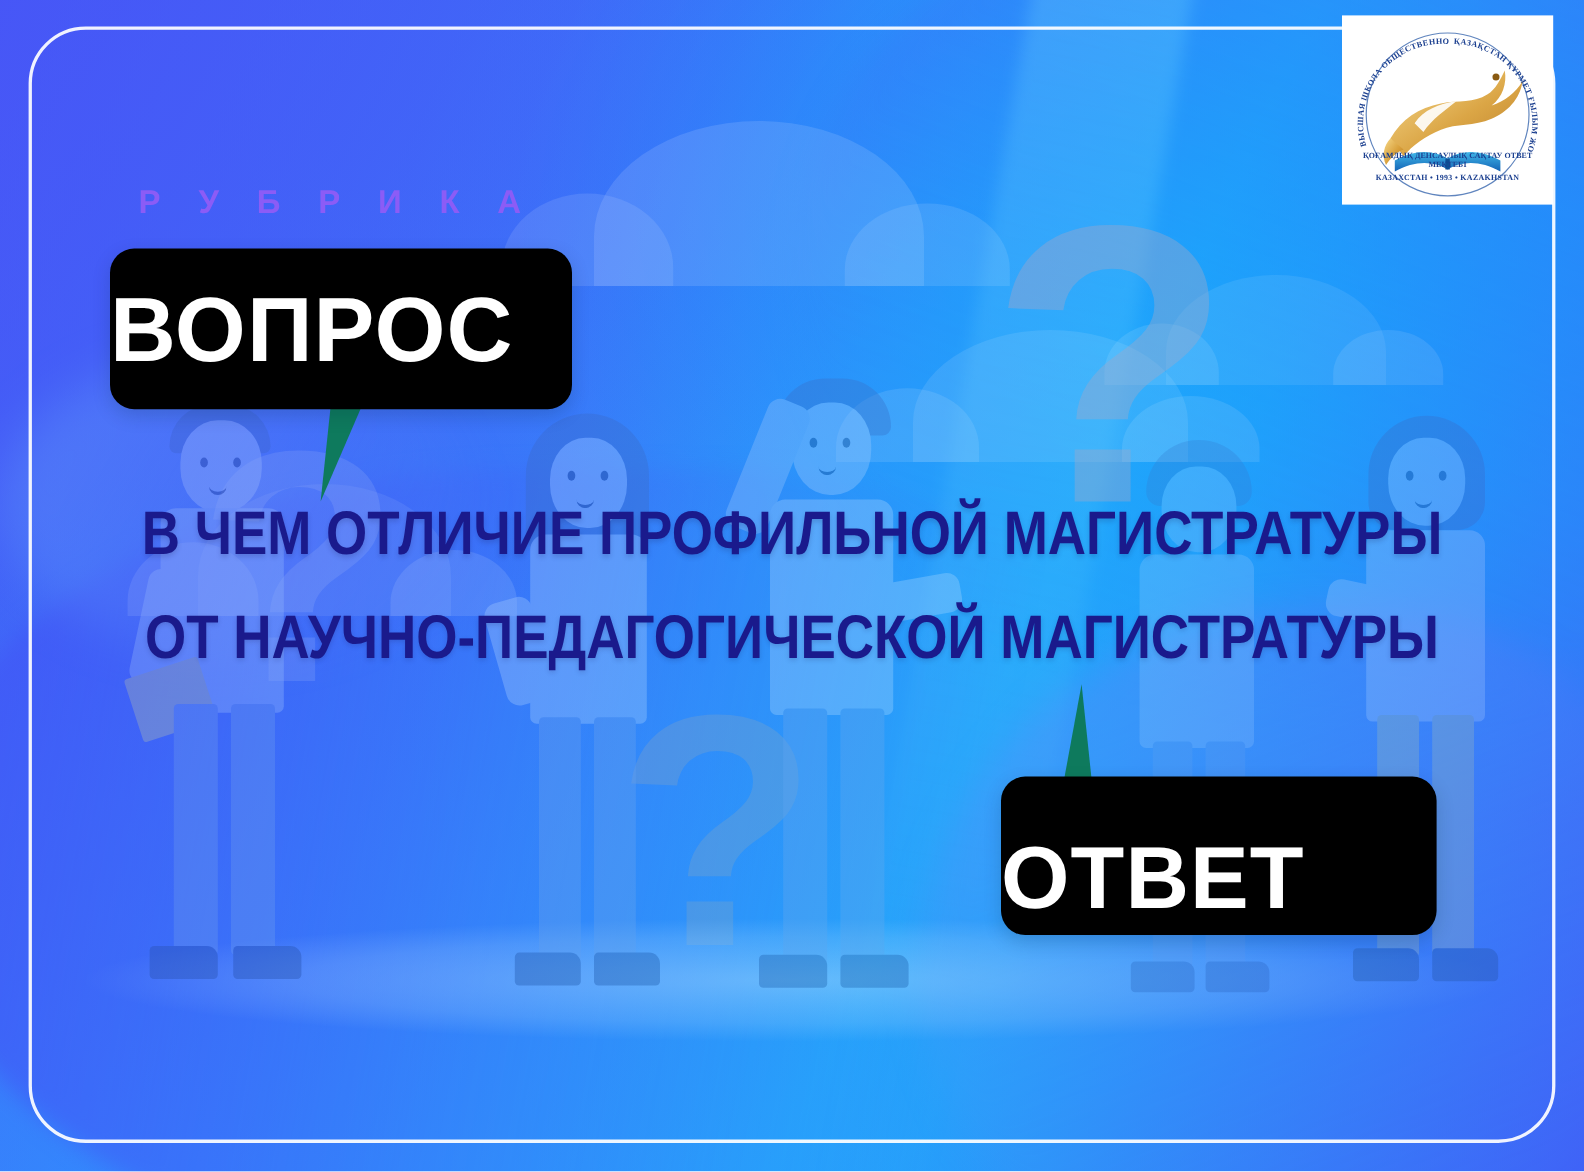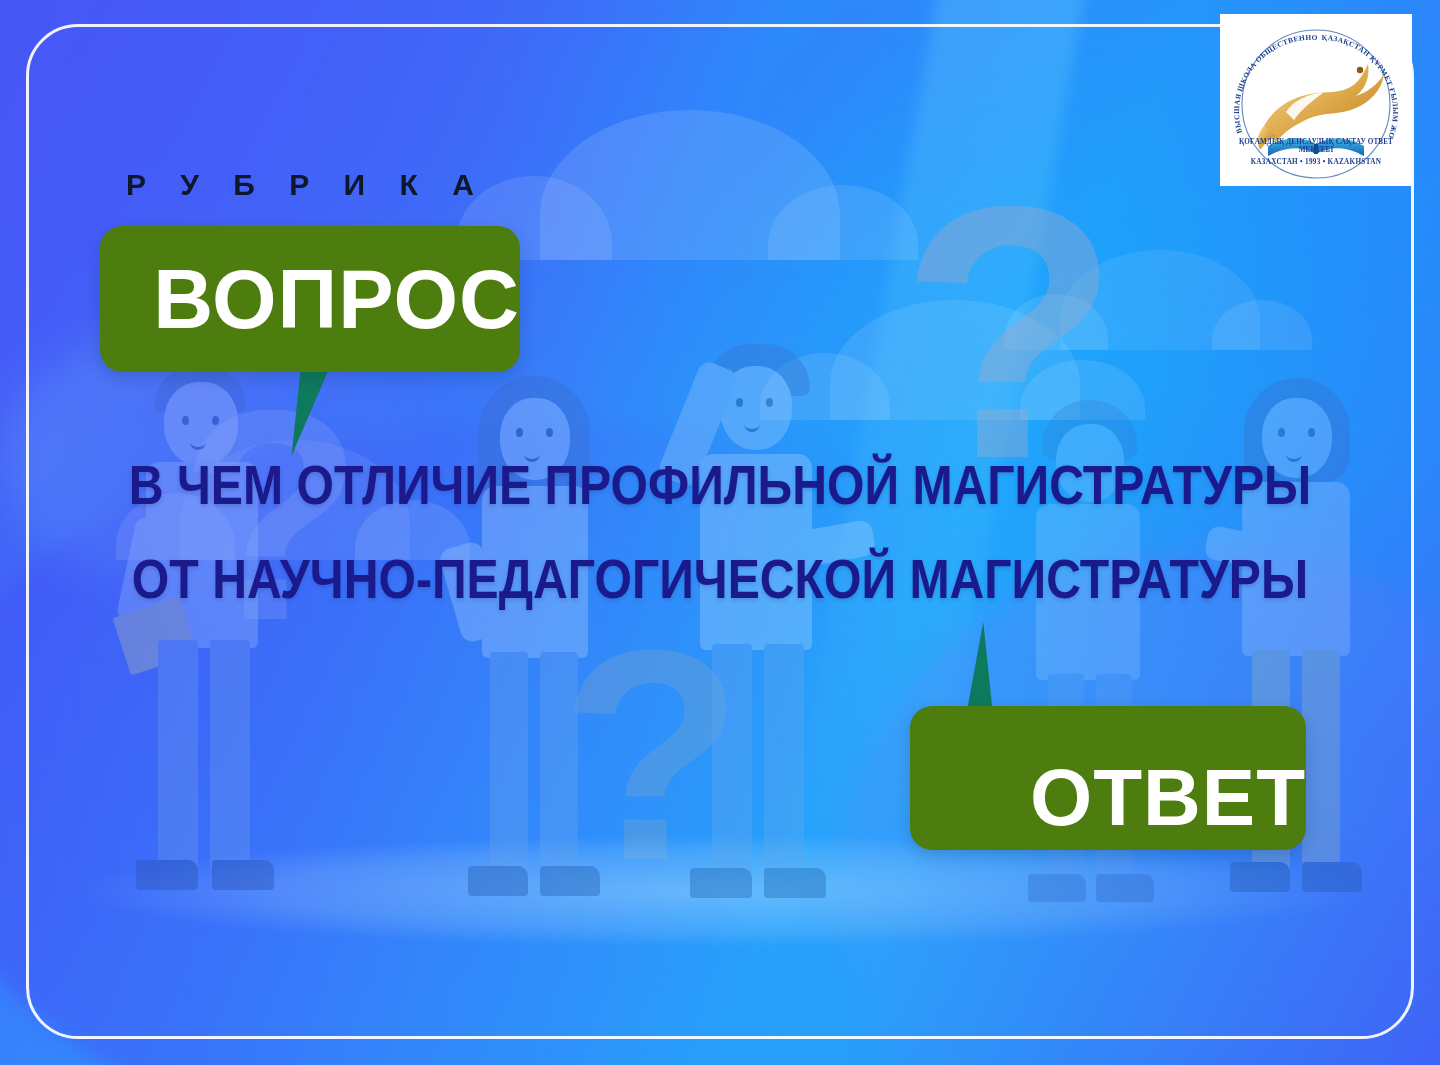--- a/index.html
+++ b/index.html
@@ -187,31 +187,31 @@
   .logo-l2 { bottom: 14px; font-size: 7.2px; letter-spacing: 0.3px; }
 
   
   .kicker {
     position: absolute;
     left: 126px;
     top: 168px;
     font-size: 30px;
     font-weight: 700;
     letter-spacing: 13px;
-    color: #0f172a;
+    color: #8b5cf6;
   }
 
   
   .bubble {
     position: absolute;
-    background: #4d7c0f;
+    background: #000000;
     border-radius: 22px;
     display: flex;
     align-items: center;
-    justify-content: flex-end;
+    justify-content: flex-start;
     box-shadow: 0 6px 16px rgba(0,40,60,0.18);
   }
   .bubble-label {
     color: #ffffff;
     font-weight: 700;
     line-height: 1;
   }
   .bubble-tail { position: absolute; }
 
   #bubble-question { left: 100px; top: 226px; width: 420px; height: 146px; }

